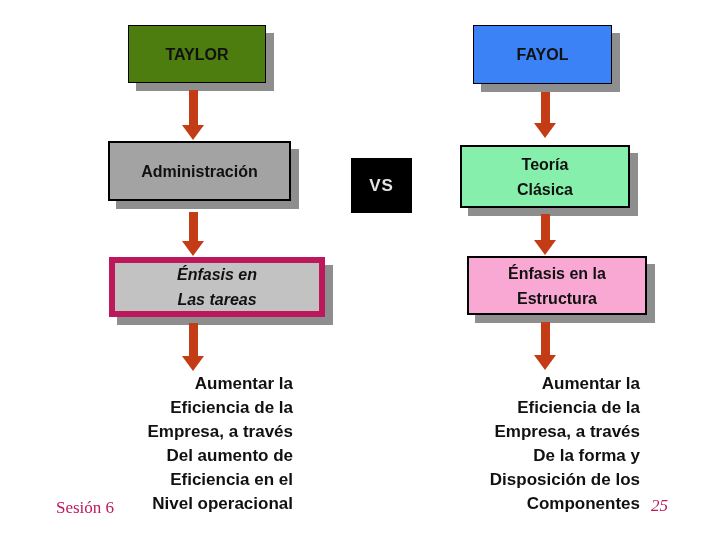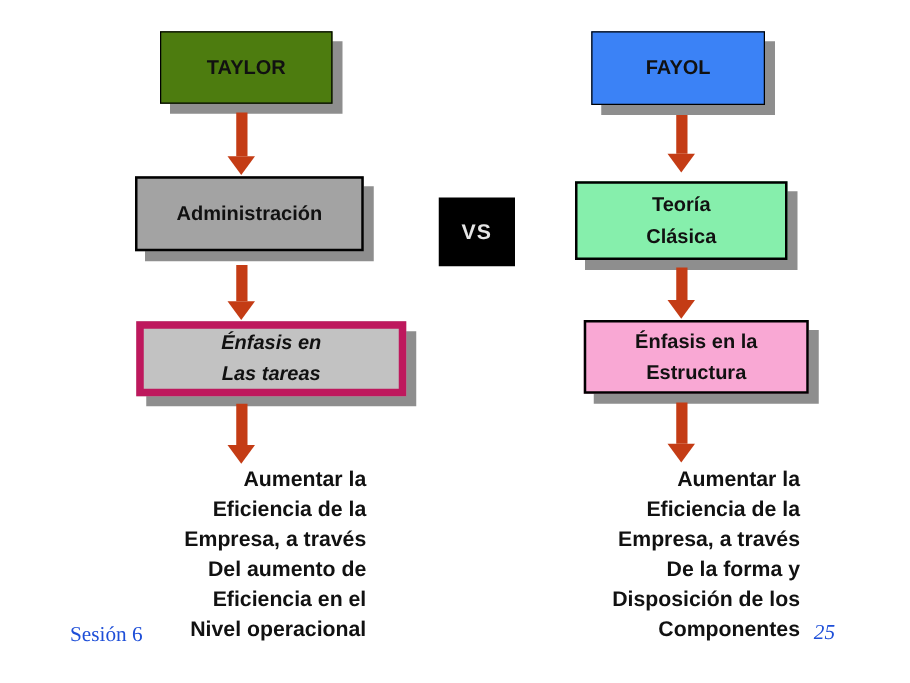--- a/index.html
+++ b/index.html
@@ -62,21 +62,21 @@
     font-size: 17px;
     line-height: 24px;
     color: #111111;
   }
   .result-left  { left: 107px; }
   .result-right { left: 454px; }
   .footer-text {
     position: absolute;
     font-family: "Liberation Serif", serif;
     font-size: 17px;
-    color: #1d4ed8;
+    color: #be185d;
   }
   .session-label { left: 56px;  top: 498px; }
   .page-number   { left: 651px; top: 496px; font-style: italic; }
 </style>
 </head>
 <body>
 
 <div class="slide">
 
   <div class="box shadowed taylor-box">

